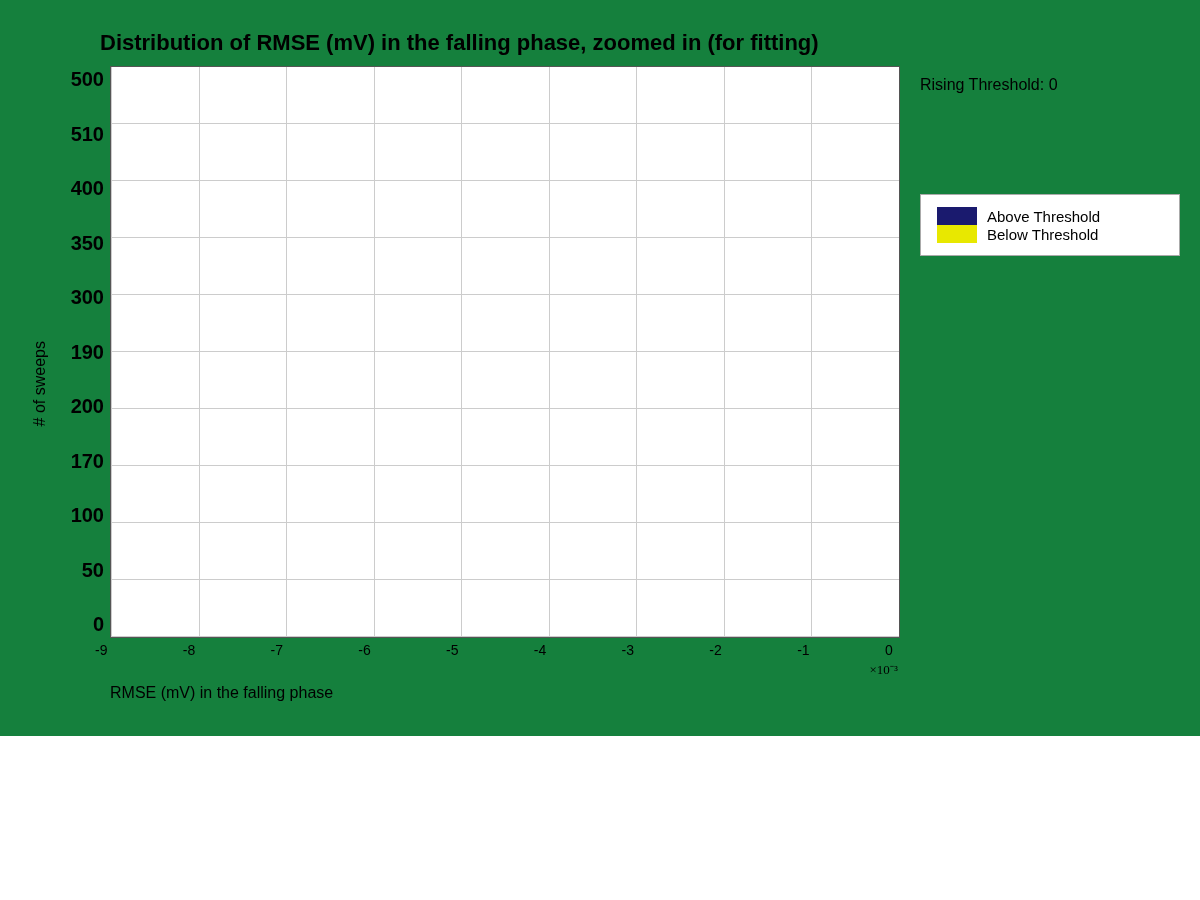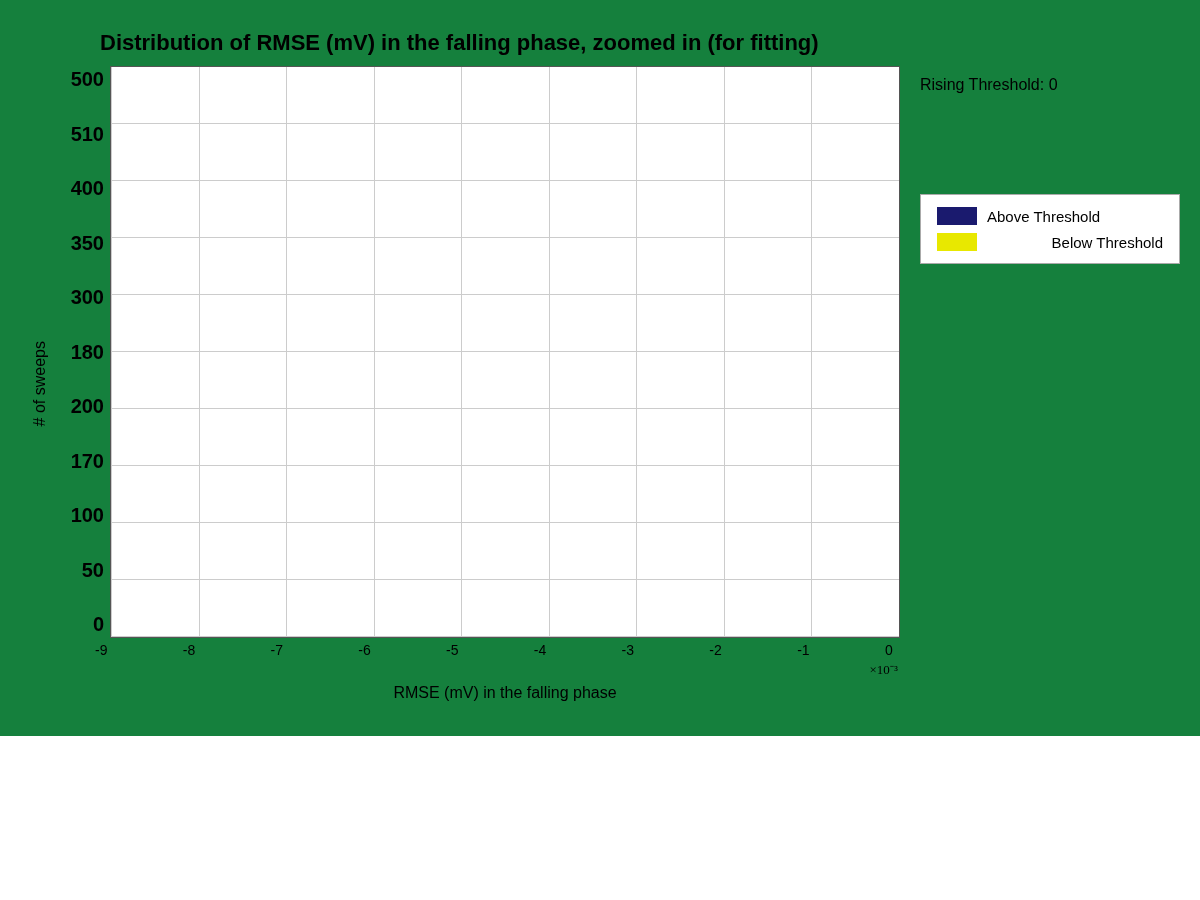--- a/index.html
+++ b/index.html
@@ -102,21 +102,21 @@
     }
     .x-tick-label {
       font-size: 14px;
       color: #000000;
       text-align: center;
       width: 0;
       position: relative;
       left: -15px;
     }
     .x-axis-label {
-      text-align: center;
+      text-align: left;
       font-size: 16px;
       color: #000000;
       margin-top: 6px;
       margin-left: 50px;
     }
     .x-multiplier {
       text-align: right;
       font-size: 13px;
       color: #000000;
       margin-right: 2px;
@@ -140,26 +140,24 @@
     .legend-box {
       border: 1px solid #aaaaaa;
       padding: 12px 16px;
       display: inline-block;
       margin-top: 80px;
       background: #ffffff;
     }
     .legend-item {
       display: flex;
       align-items: center;
-      margin-bottom: 8px;
       gap: 10px;
     }
     .legend-item:last-child {
       margin-bottom: 0;
-      justify-content: space-between;
     }
     .legend-swatch {
       width: 40px;
       height: 18px;
       flex-shrink: 0;
     }
     .legend-label {
       font-size: 15px;
       color: #000000;
     }
@@ -175,21 +173,21 @@
     </div>
     <div class="plot-area-container">
       <div class="plot-with-yaxis">
         <div class="y-ticks">
 
         <div class="y-tick-label">0</div>
             <div class="y-tick-label">50</div>
             <div class="y-tick-label">100</div>
             <div class="y-tick-label">170</div>
             <div class="y-tick-label">200</div>
-            <div class="y-tick-label">180</div>
+            <div class="y-tick-label">190</div>
             <div class="y-tick-label">300</div>
             <div class="y-tick-label">350</div>
             <div class="y-tick-label">400</div>
             <div class="y-tick-label">510</div>
             <div class="y-tick-label">500</div>
           </div>
         <div class="plot-box">
 
         <div class="grid-h" style="bottom: 0%;"></div>
             <div class="grid-h" style="bottom: 10%;"></div>

